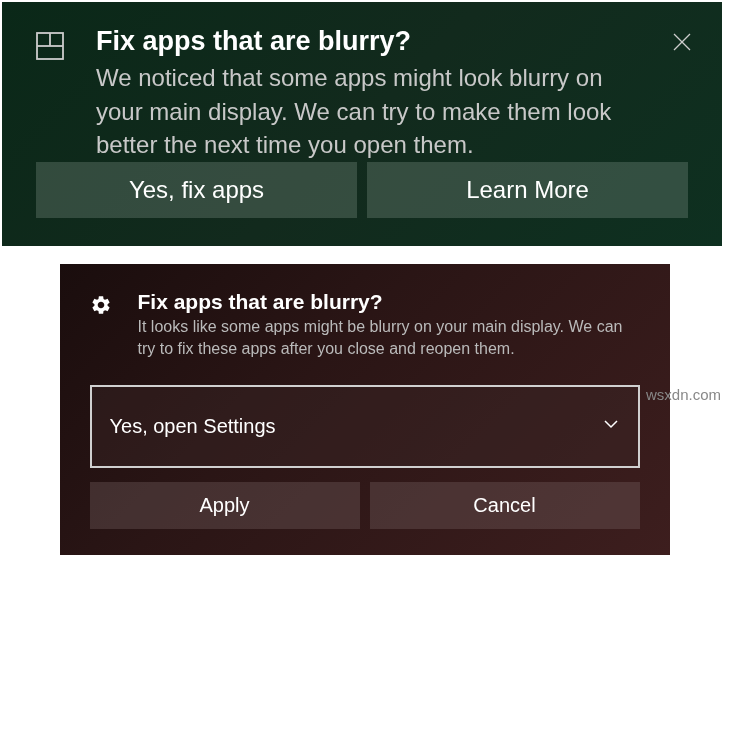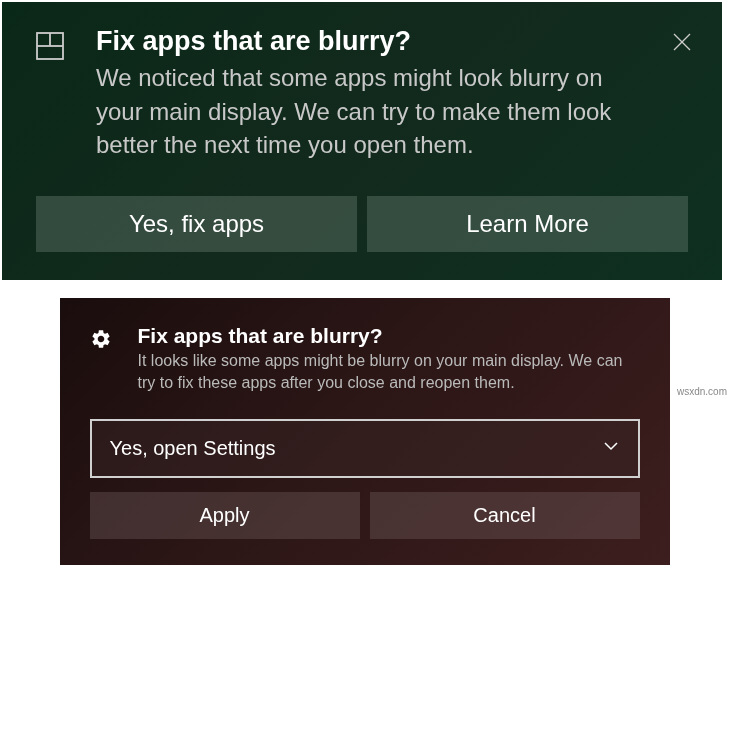--- a/index.html
+++ b/index.html
@@ -58,21 +58,20 @@
     }
     .notification-1 .message {
       font-size: 24px;
       font-weight: 400;
       line-height: 1.4;
       color: #c8c8c8;
     }
     .notification-1 .buttons {
       display: flex;
       gap: 10px;
-      margin-top: 34px;
     }
     .notification-1 .btn {
       flex: 1;
       background: rgba(120, 140, 130, 0.35);
       border: none;
       color: #ffffff;
       font-size: 24px;
       font-weight: 400;
       padding: 14px 0;
       cursor: pointer;
@@ -113,21 +112,21 @@
     .notification-2 .message {
       font-size: 16px;
       font-weight: 400;
       line-height: 1.4;
       color: #bababa;
     }
     .notification-2 .dropdown {
       margin-top: 24px;
       border: 2px solid #d0d0d0;
       background: rgba(60, 40, 40, 0.4);
-      padding: 16px 18px;
+      padding: 28px 18px;
       display: flex;
       justify-content: space-between;
       cursor: pointer;
     }
     .notification-2 .dropdown-label {
       font-size: 20px;
       color: #ffffff;
     }
     .notification-2 .chevron {
       color: #ffffff;
@@ -146,23 +145,23 @@
       color: #ffffff;
       font-size: 20px;
       font-weight: 400;
       padding: 12px 14px;
       cursor: pointer;
       font-family: inherit;
       text-align: center;
     }
     .watermark {
       position: absolute;
-      right: 2px;
+      right: 8px;
       top: 386px;
-      font-size: 10px;
+      font-size: 15px;
       color: #888;
       font-family: Arial, sans-serif;
     }
   </style>
 </head>
 <body>
 
 <div class="notification-1">
   <div class="close-btn">
     <svg width="18" height="18" viewBox="0 0 18 18">

